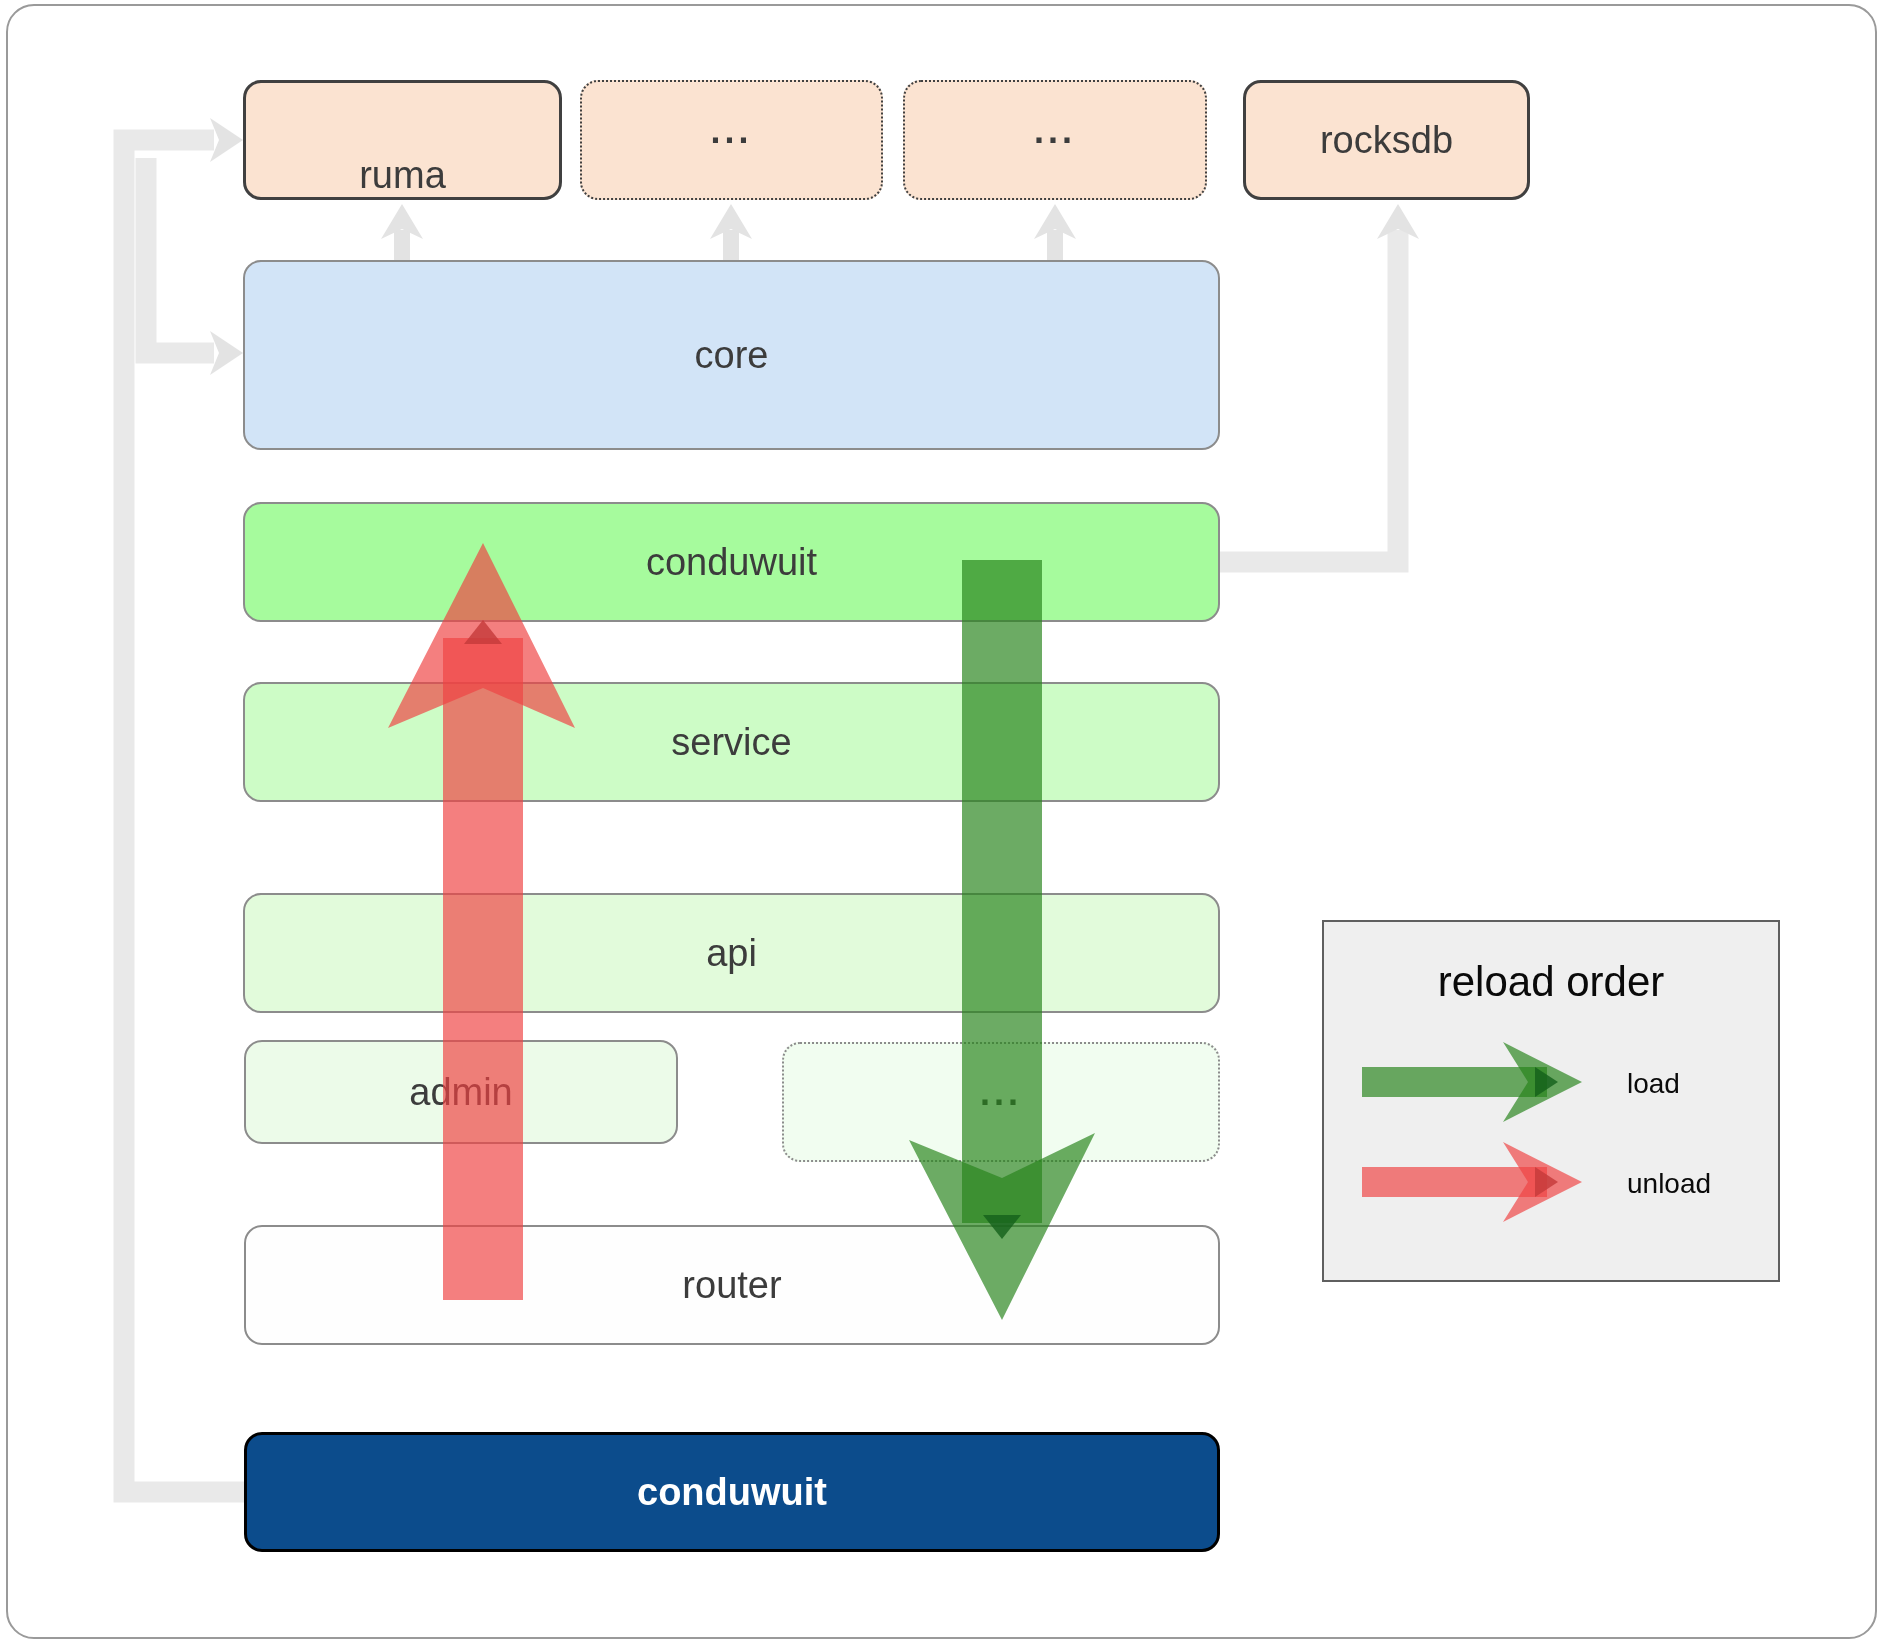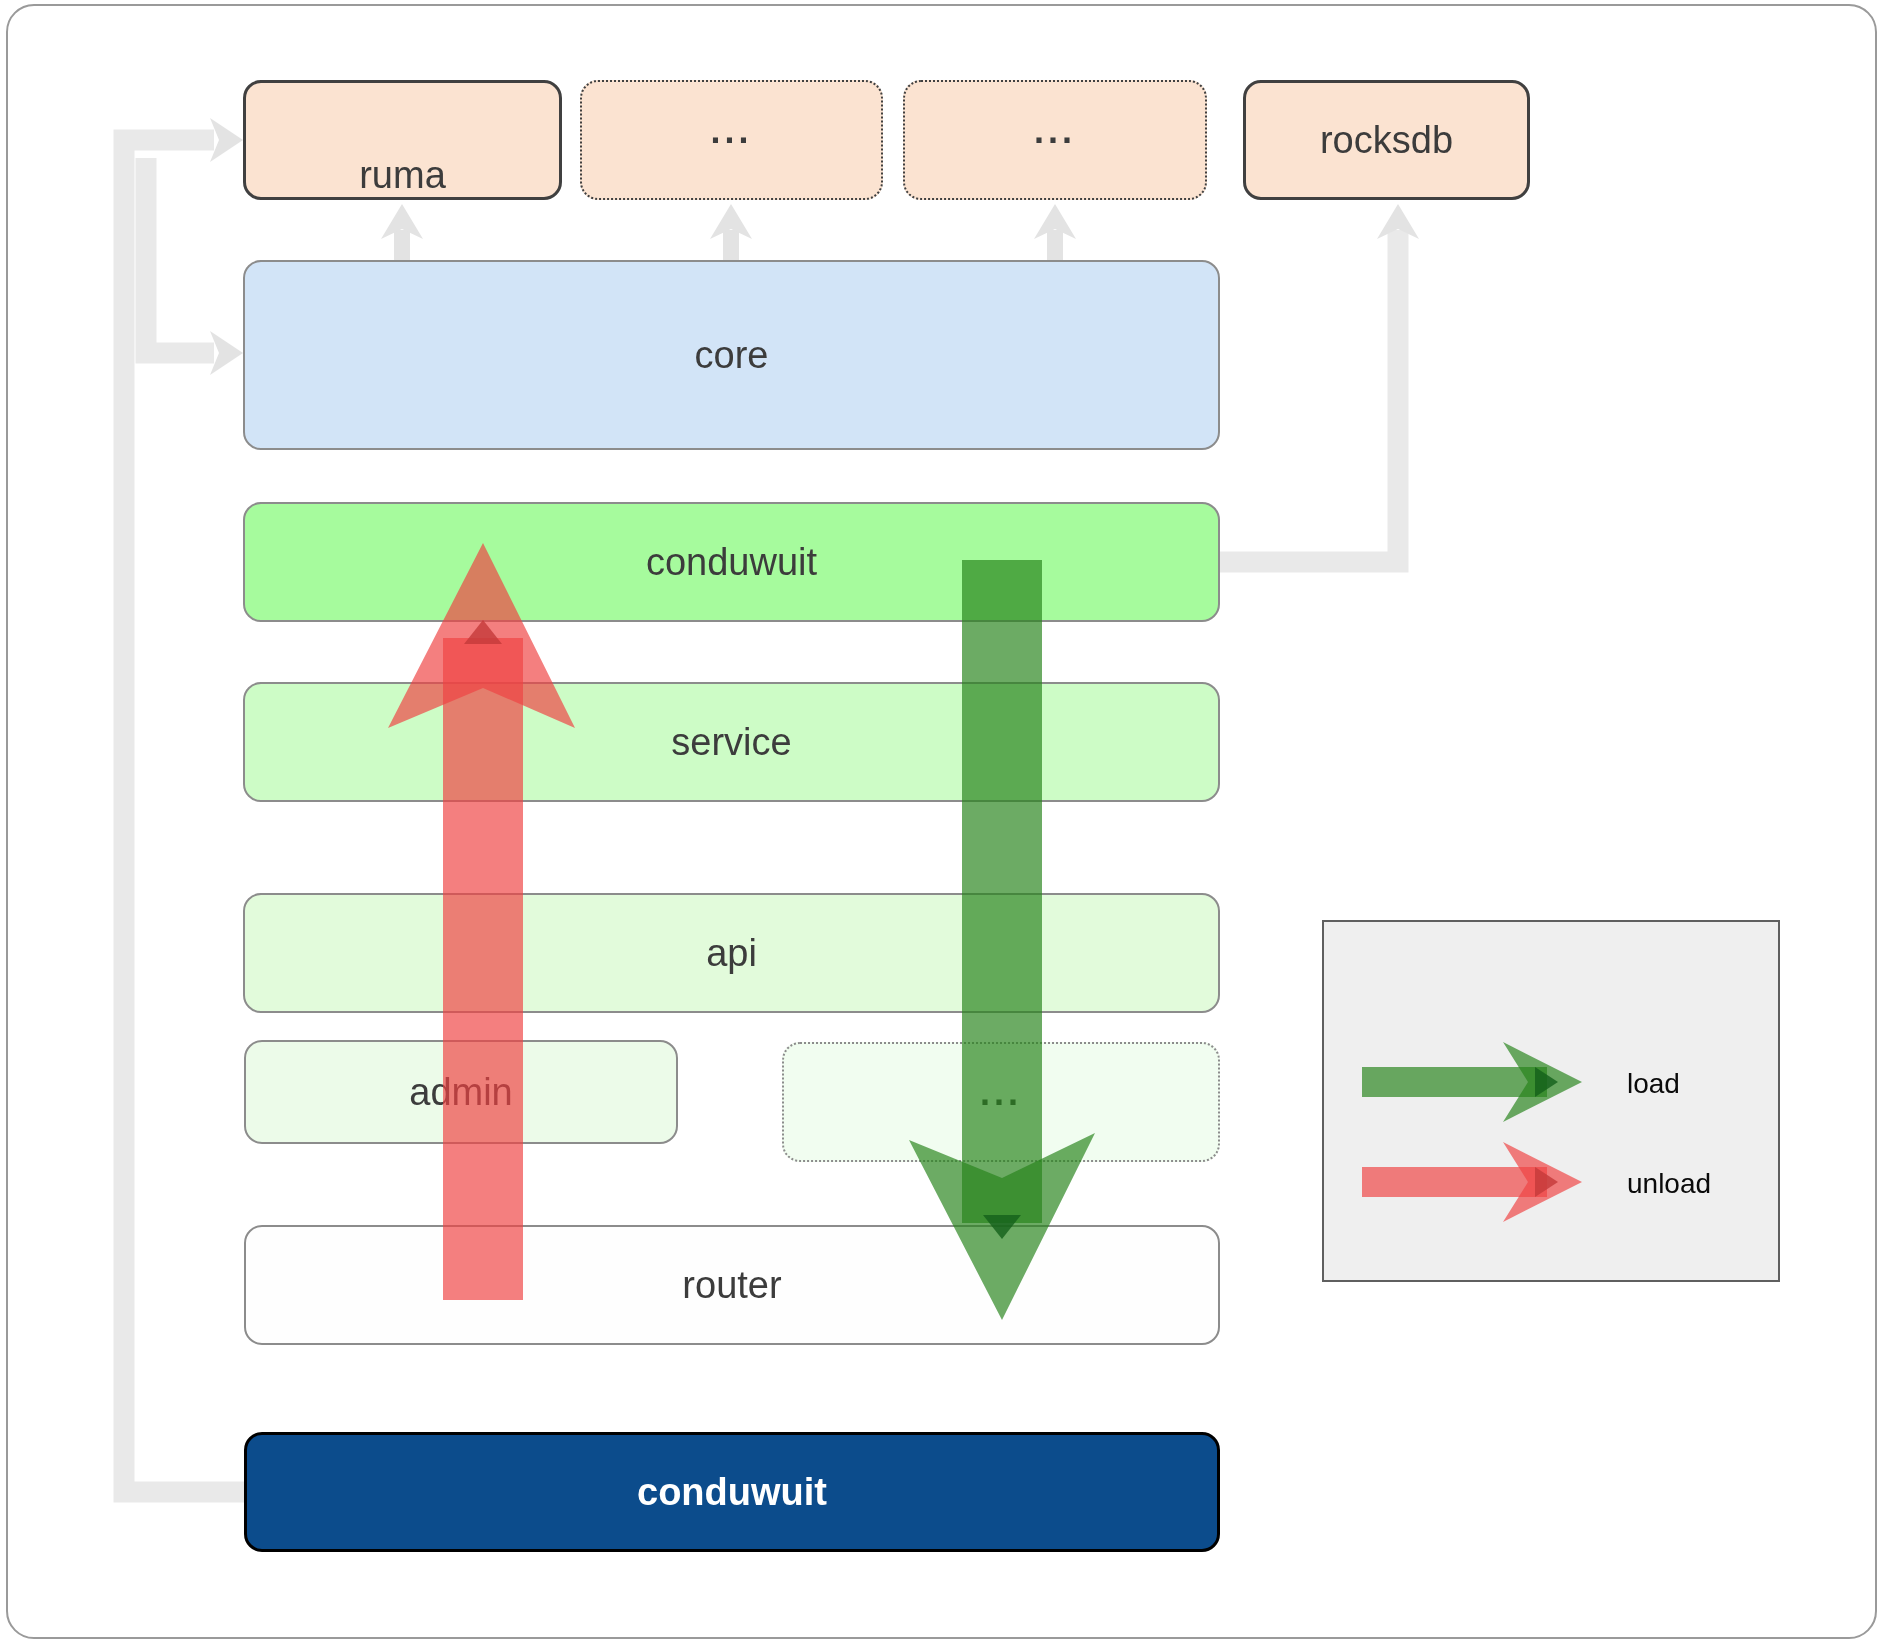--- a/index.html
+++ b/index.html
@@ -114,20 +114,21 @@
   <span class="dots">...</span>
 </div>
 <div class="node gray-border" id="node-router">
   <span>router</span>
 </div>
 <div class="node" id="node-conduwuit">
   <span>conduwuit</span>
 </div>
 
 <div class="legend">
+  <div class="legend-title">reload order</div>
   <div class="legend-label" id="legend-load-label">load</div>
   <div class="legend-label" id="legend-unload-label">unload</div>
 </div>
 
 <svg class="layer" id="over-layer" viewBox="0 0 1883 1643">
 
   <g>
     <rect x="443" y="638" width="80" height="662" style="fill:var(--unload-red)" opacity="0.68"></rect>
     <polygon points="483,543 388,728 483,688 575,728" style="fill:var(--unload-red)" opacity="0.68"></polygon>
     <polygon points="483,620 464,644 502,644" style="fill:var(--unload-red-dark)" opacity="0.8"></polygon>

